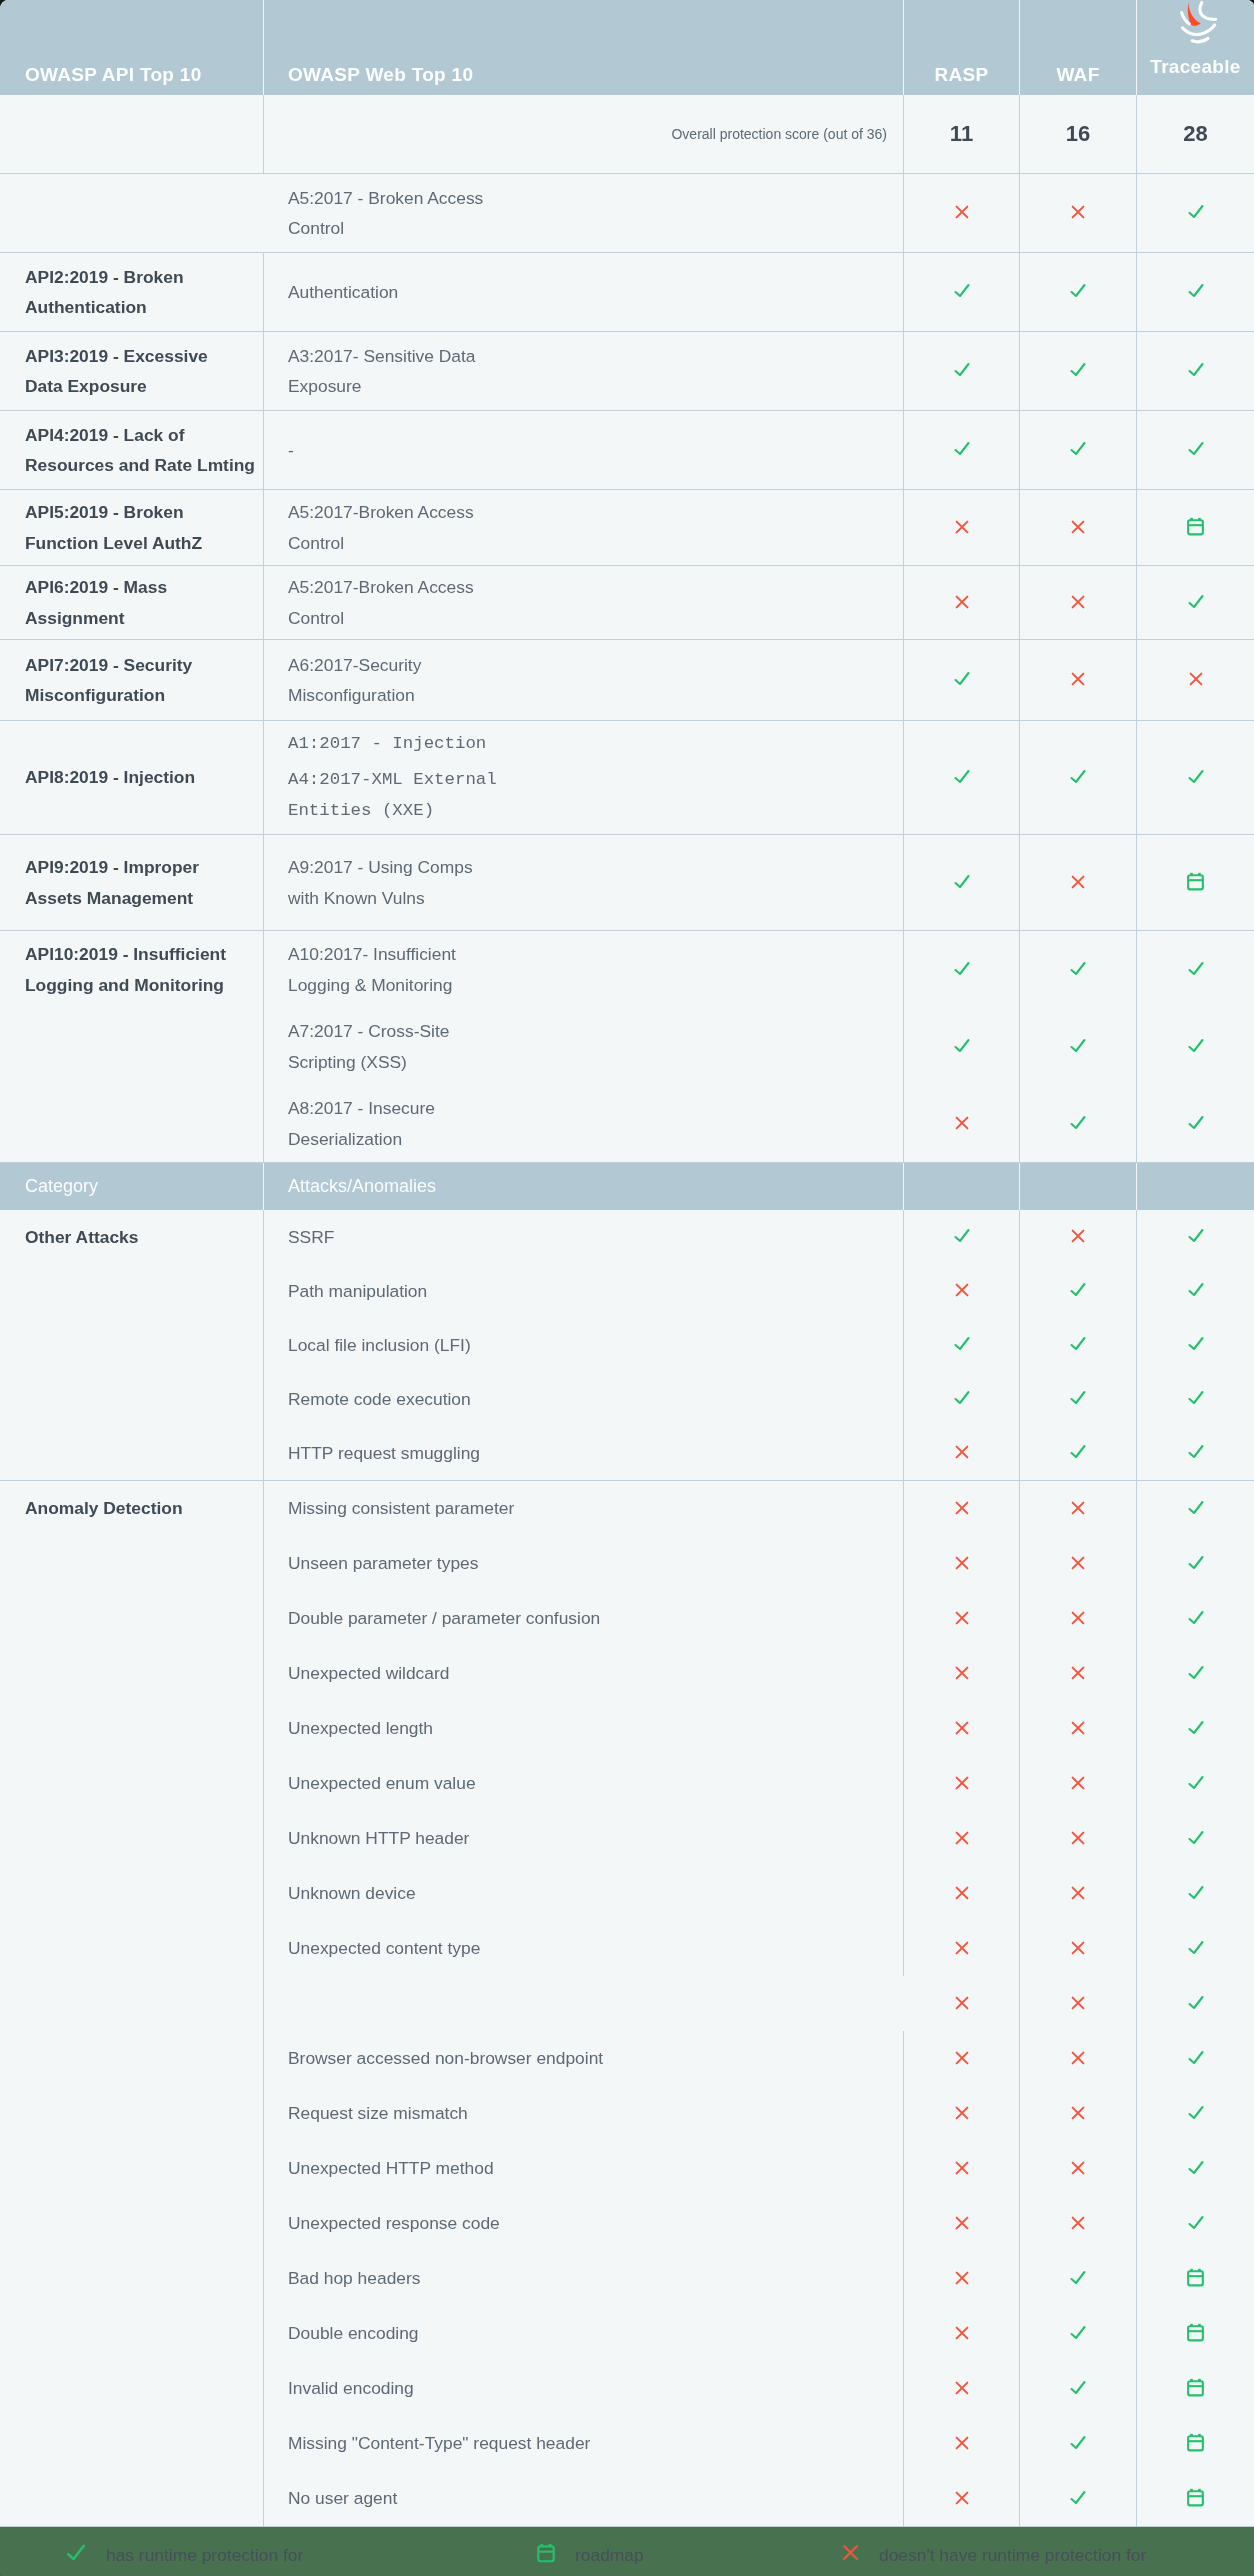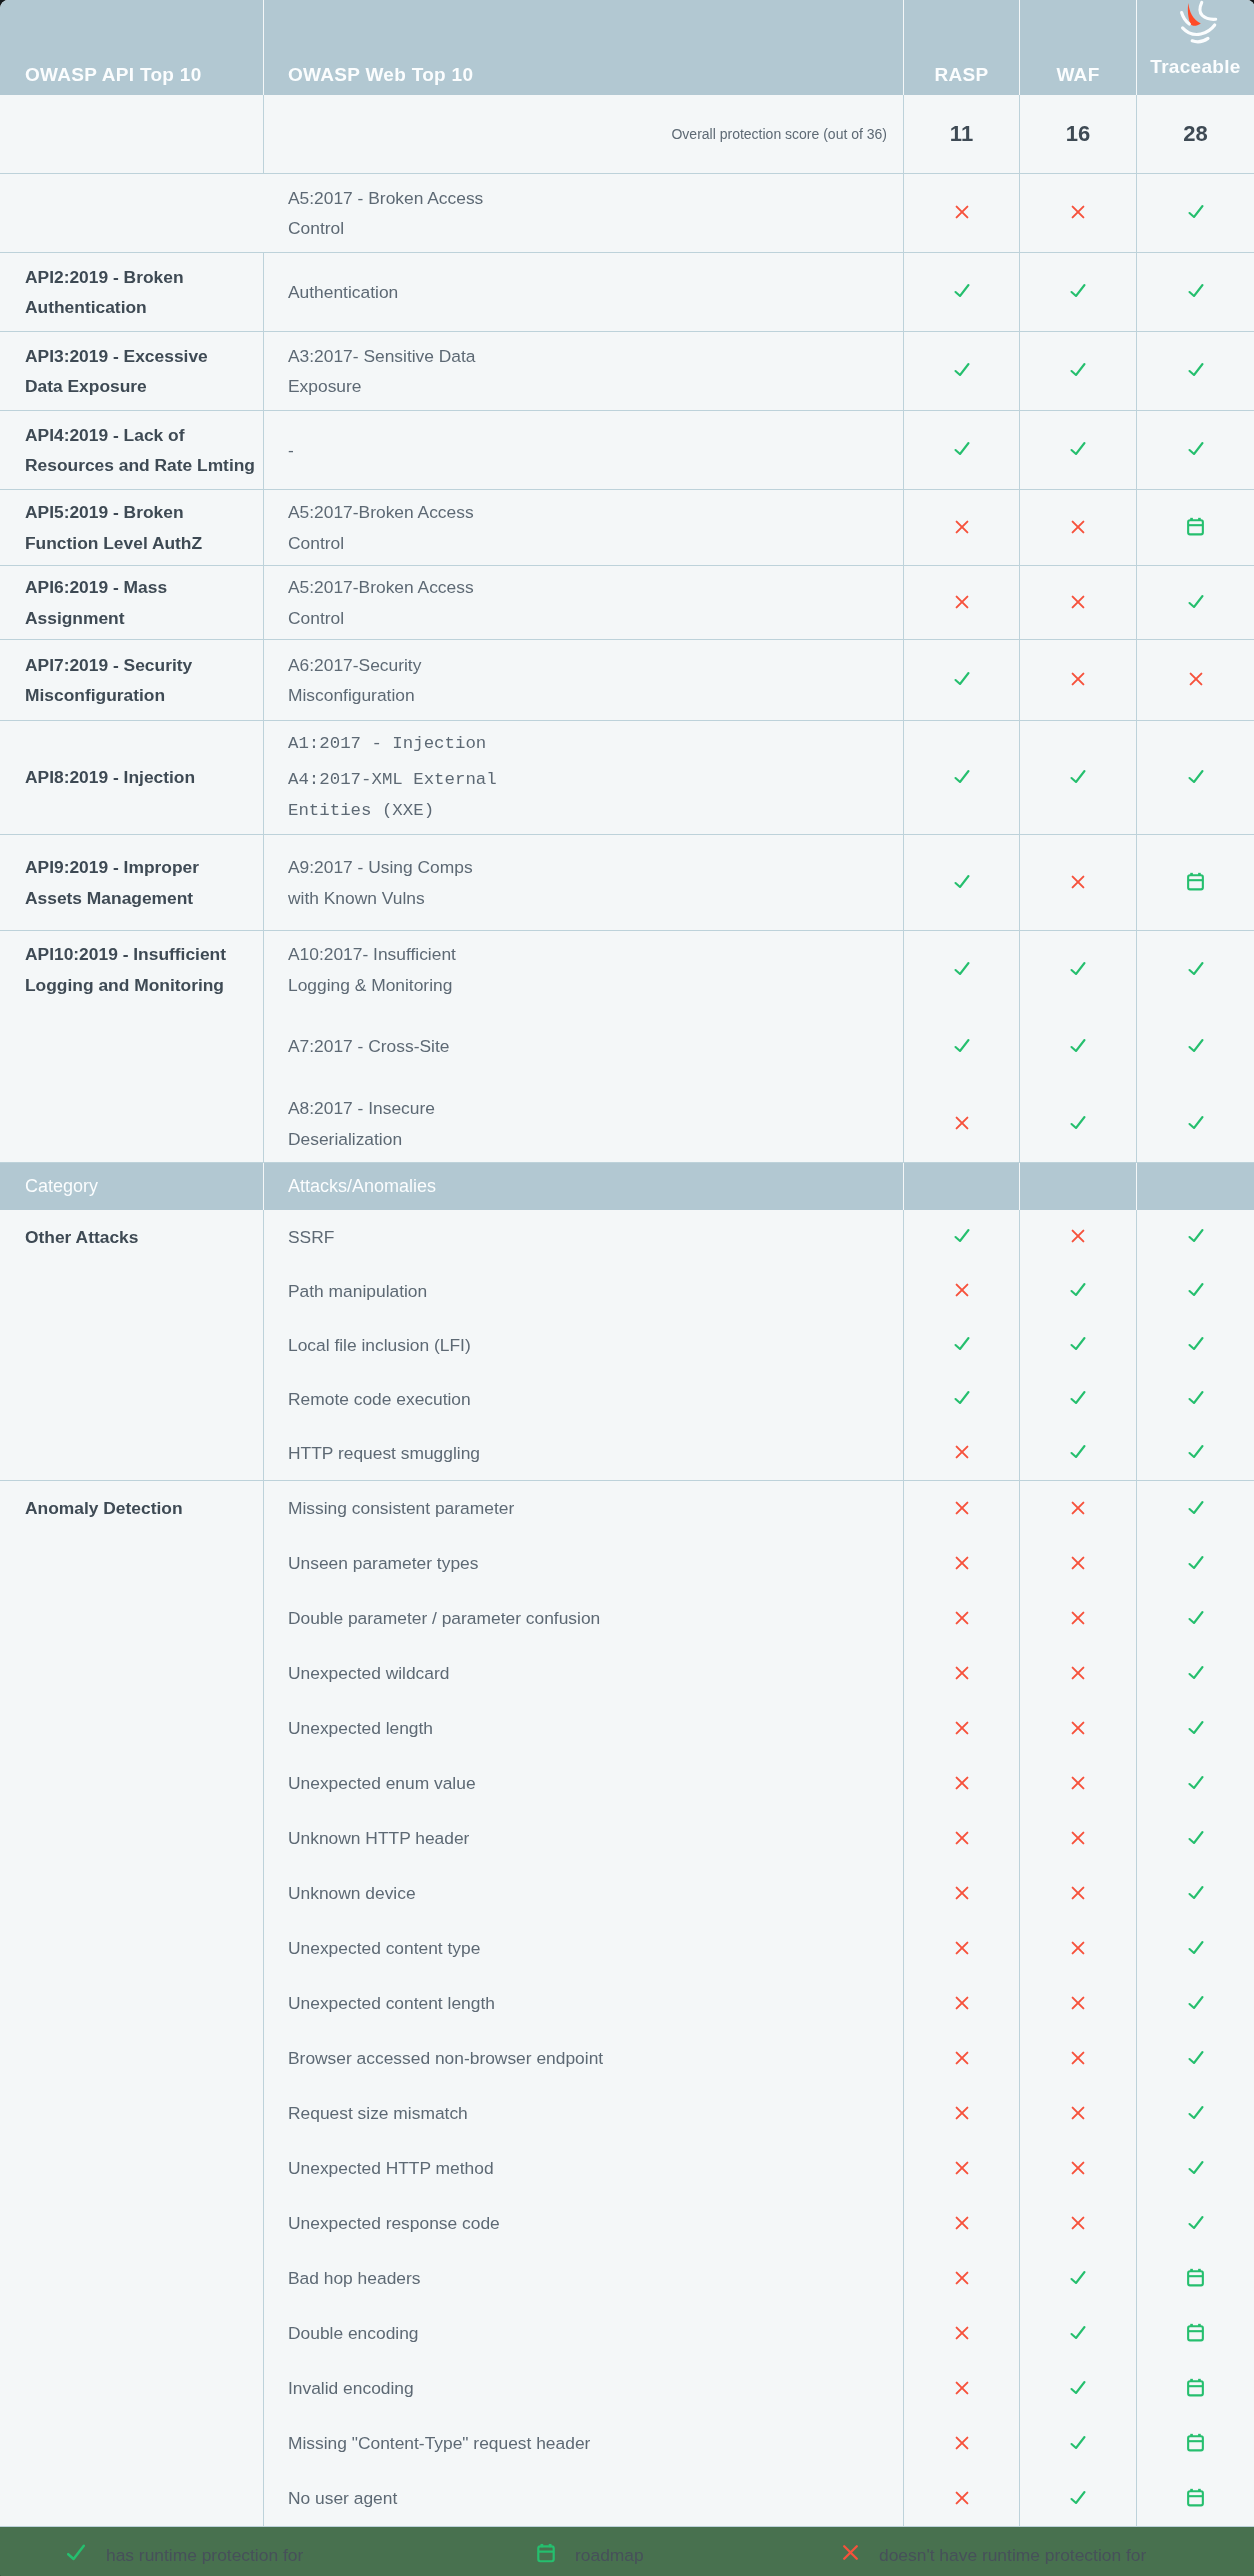--- a/index.html
+++ b/index.html
@@ -390,20 +390,21 @@
               </svg></span>
           </div>
           <div class="mark-cell c-green lastcol" style="grid-area: 1 / 5;">
             <span><svg width="20" height="20" viewBox="0 0 40 40">
                 <path d="M7 22 L16 30 L33 8" fill="none" stroke="currentColor" stroke-width="4.2" stroke-linecap="round" stroke-linejoin="round"></path>
               </svg></span>
           </div>
           <div class="web-cell" style="grid-area: 2 / 2;">
             <div class="web-block">
               <div>A7:2017 - Cross-Site</div>
+              <div>Scripting (XSS)</div>
             </div>
           </div>
           <div class="mark-cell c-green" style="grid-area: 2 / 3;">
             <span><svg width="20" height="20" viewBox="0 0 40 40">
                 <path d="M7 22 L16 30 L33 8" fill="none" stroke="currentColor" stroke-width="4.2" stroke-linecap="round" stroke-linejoin="round"></path>
               </svg></span>
           </div>
           <div class="mark-cell c-green" style="grid-area: 2 / 4;">
             <span><svg width="20" height="20" viewBox="0 0 40 40">
                 <path d="M7 22 L16 30 L33 8" fill="none" stroke="currentColor" stroke-width="4.2" stroke-linecap="round" stroke-linejoin="round"></path>
@@ -740,25 +741,20 @@
           </div>
           <div class="mark-cell c-red" style="grid-area: 9 / 4;">
             <span><svg width="18" height="18" viewBox="0 0 40 40">
                 <path d="M8 8 L32 32 M32 8 L8 32" fill="none" stroke="currentColor" stroke-width="4.4" stroke-linecap="round"></path>
               </svg></span>
           </div>
           <div class="mark-cell c-green lastcol" style="grid-area: 9 / 5;">
             <span><svg width="20" height="20" viewBox="0 0 40 40">
                 <path d="M7 22 L16 30 L33 8" fill="none" stroke="currentColor" stroke-width="4.2" stroke-linecap="round" stroke-linejoin="round"></path>
               </svg></span>
-          </div>
-          <div class="web-cell" style="grid-area: 10 / 2;">
-            <div class="web-block">
-              <div>Unexpected content length</div>
-            </div>
           </div>
           <div class="mark-cell c-red" style="grid-area: 10 / 3;">
             <span><svg width="18" height="18" viewBox="0 0 40 40">
                 <path d="M8 8 L32 32 M32 8 L8 32" fill="none" stroke="currentColor" stroke-width="4.4" stroke-linecap="round"></path>
               </svg></span>
           </div>
           <div class="mark-cell c-red" style="grid-area: 10 / 4;">
             <span><svg width="18" height="18" viewBox="0 0 40 40">
                 <path d="M8 8 L32 32 M32 8 L8 32" fill="none" stroke="currentColor" stroke-width="4.4" stroke-linecap="round"></path>
               </svg></span>

